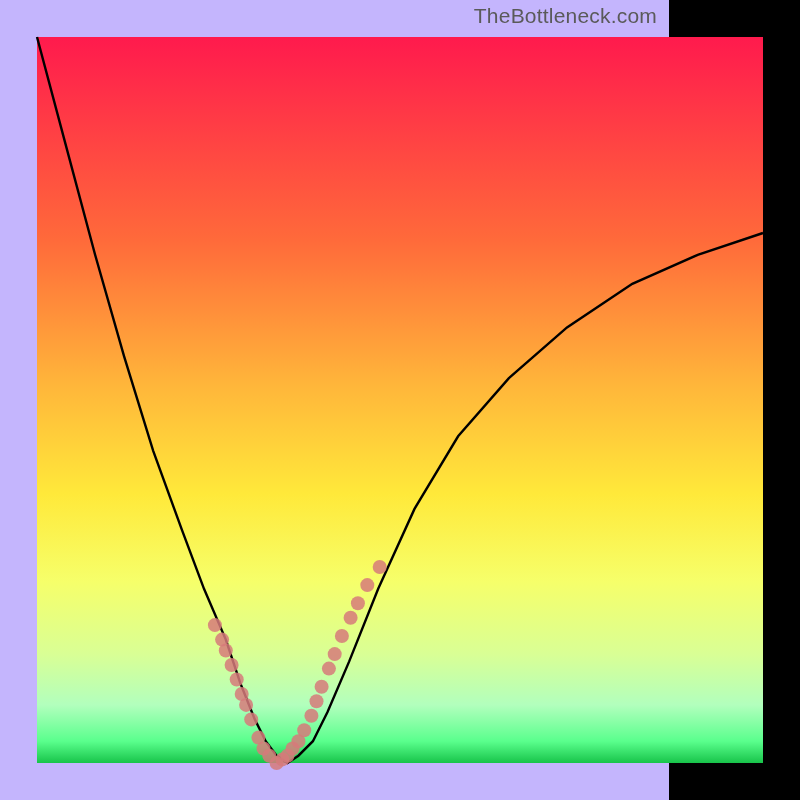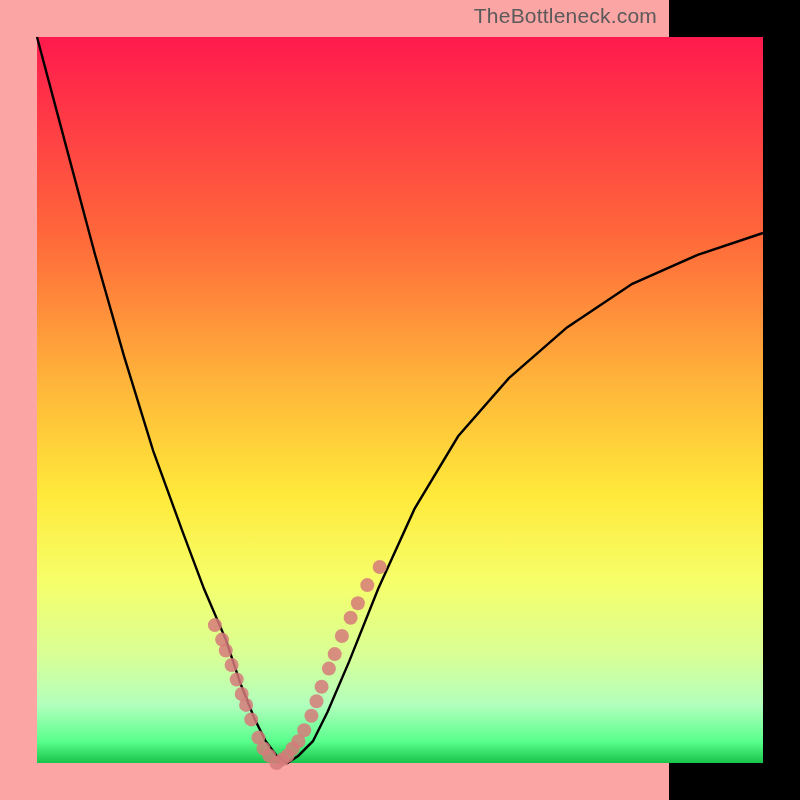--- a/index.html
+++ b/index.html
@@ -8,21 +8,21 @@
     width: 800px;
     height: 800px;
     overflow: hidden;
     background: #000;
     font-family: Arial, Helvetica, sans-serif;
   }
   .frame {
     position: relative;
     width: 669px;
     height: 800px;
-    background: #fca5a5;
+    background: #c4b5fd;
   }
   .watermark {
     position: absolute;
     top: 4px;
     right: 12px;
     color: #5a5a5a;
     font-size: 21px;
     font-weight: 500;
     letter-spacing: 0.2px;
     z-index: 10;

